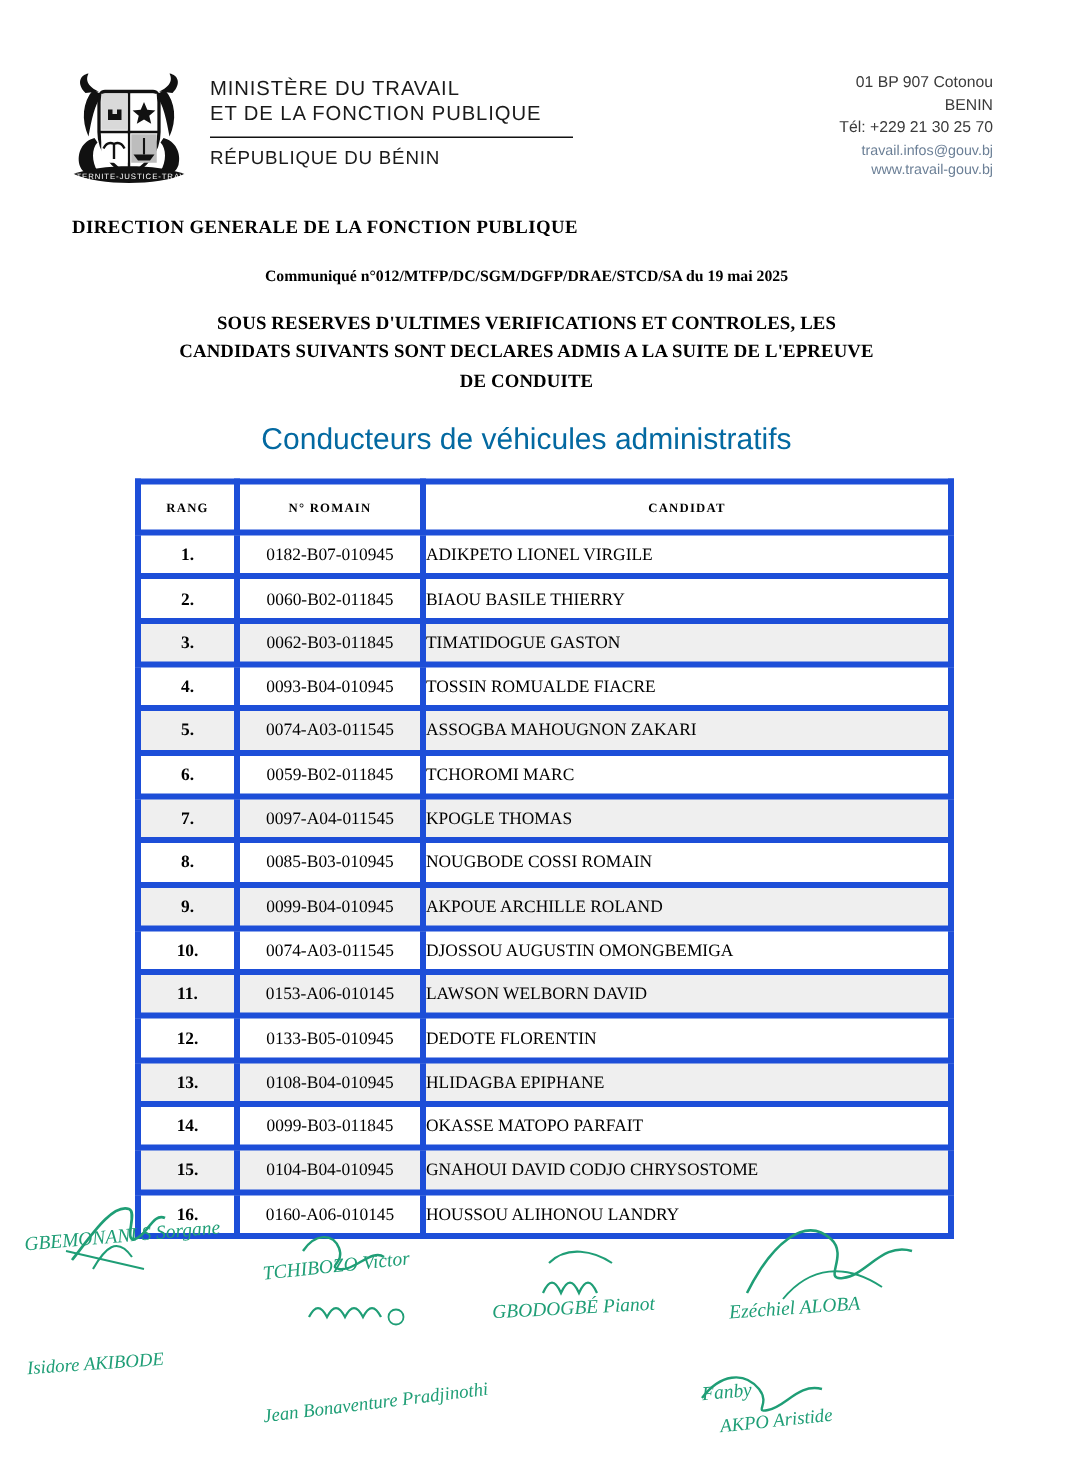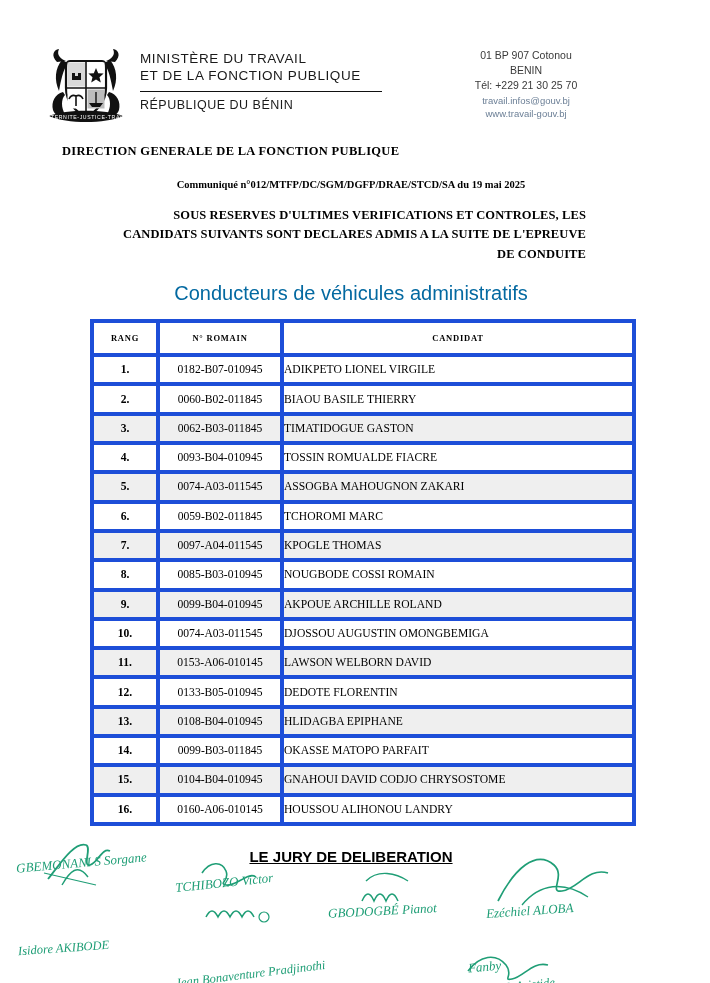--- a/index.html
+++ b/index.html
@@ -58,56 +58,56 @@
   }
   .ministry .l3 {
     font-family: "Liberation Sans", sans-serif;
     font-size: 12.5px;
     letter-spacing: 0.5px;
     color: #1a1a1a;
   }
 
   .contact {
     flex: 1 1 auto;
-    text-align: center;
+    text-align: right;
     padding-top: 6px;
     font-family: "Liberation Sans", sans-serif;
     font-size: 10.5px;
     line-height: 1.45;
     color: #3a3a3a;
   }
   .contact .mail, .contact .web {
     color: #6b7f96;
     font-size: 9.5px;
   }
 
   .dgfp {
     font-family: "Liberation Serif", serif;
     font-weight: bold;
     font-size: 12.5px;
     letter-spacing: 0.3px;
-    padding: 16px 0 0 62px;
+    padding: 16px 0 0 48px;
   }
 
   
   .dept-title {
     text-align: center;
     font-weight: bold;
     font-size: 15.5px;
     letter-spacing: 0.2px;
     margin-top: 24px;
   }
   .communique {
     text-align: center;
     font-weight: bold;
     font-size: 10.5px;
     margin-top: 20px;
   }
   .reserve {
-    text-align: right;
+    text-align: center;
     font-weight: bold;
     font-size: 12.5px;
     line-height: 1.55;
     margin: 16px auto 0 auto;
     width: 470px;
     letter-spacing: 0.1px;
   }
   .conducteurs {
     text-align: center;
     font-family: "Liberation Sans", sans-serif;
@@ -345,21 +345,20 @@
         </tr>
         <tr>
           <td class="c-rang">16.</td>
           <td class="c-table">0160-A06-010145</td>
           <td class="c-cand">HOUSSOU ALIHONOU LANDRY</td>
         </tr>
       </tbody>
     </table>
   </div>
 
-  <div class="jury-title">LE JURY DE DELIBERATION</div>
 
   <div class="signatures">
 
     <div class="sig script" style="left:16px; top:-6px; transform:rotate(-5deg);">GBEMONANI S Sorgane</div>
     <div class="sig" style="left:40px; top:-28px;">
       <svg width="90" height="60" viewBox="0 0 90 60">
         <path d="M8 46 C18 34 34 8 46 12 C52 14 42 34 50 32 C58 30 62 14 70 18" stroke="#1f9e76" stroke-width="1.8" fill="none"></path>
         <path d="M22 52 C30 38 38 30 48 44" stroke="#1f9e76" stroke-width="1.4" fill="none"></path>
         <path d="M4 40 L56 52" stroke="#1f9e76" stroke-width="1.2" fill="none"></path>
       </svg>

